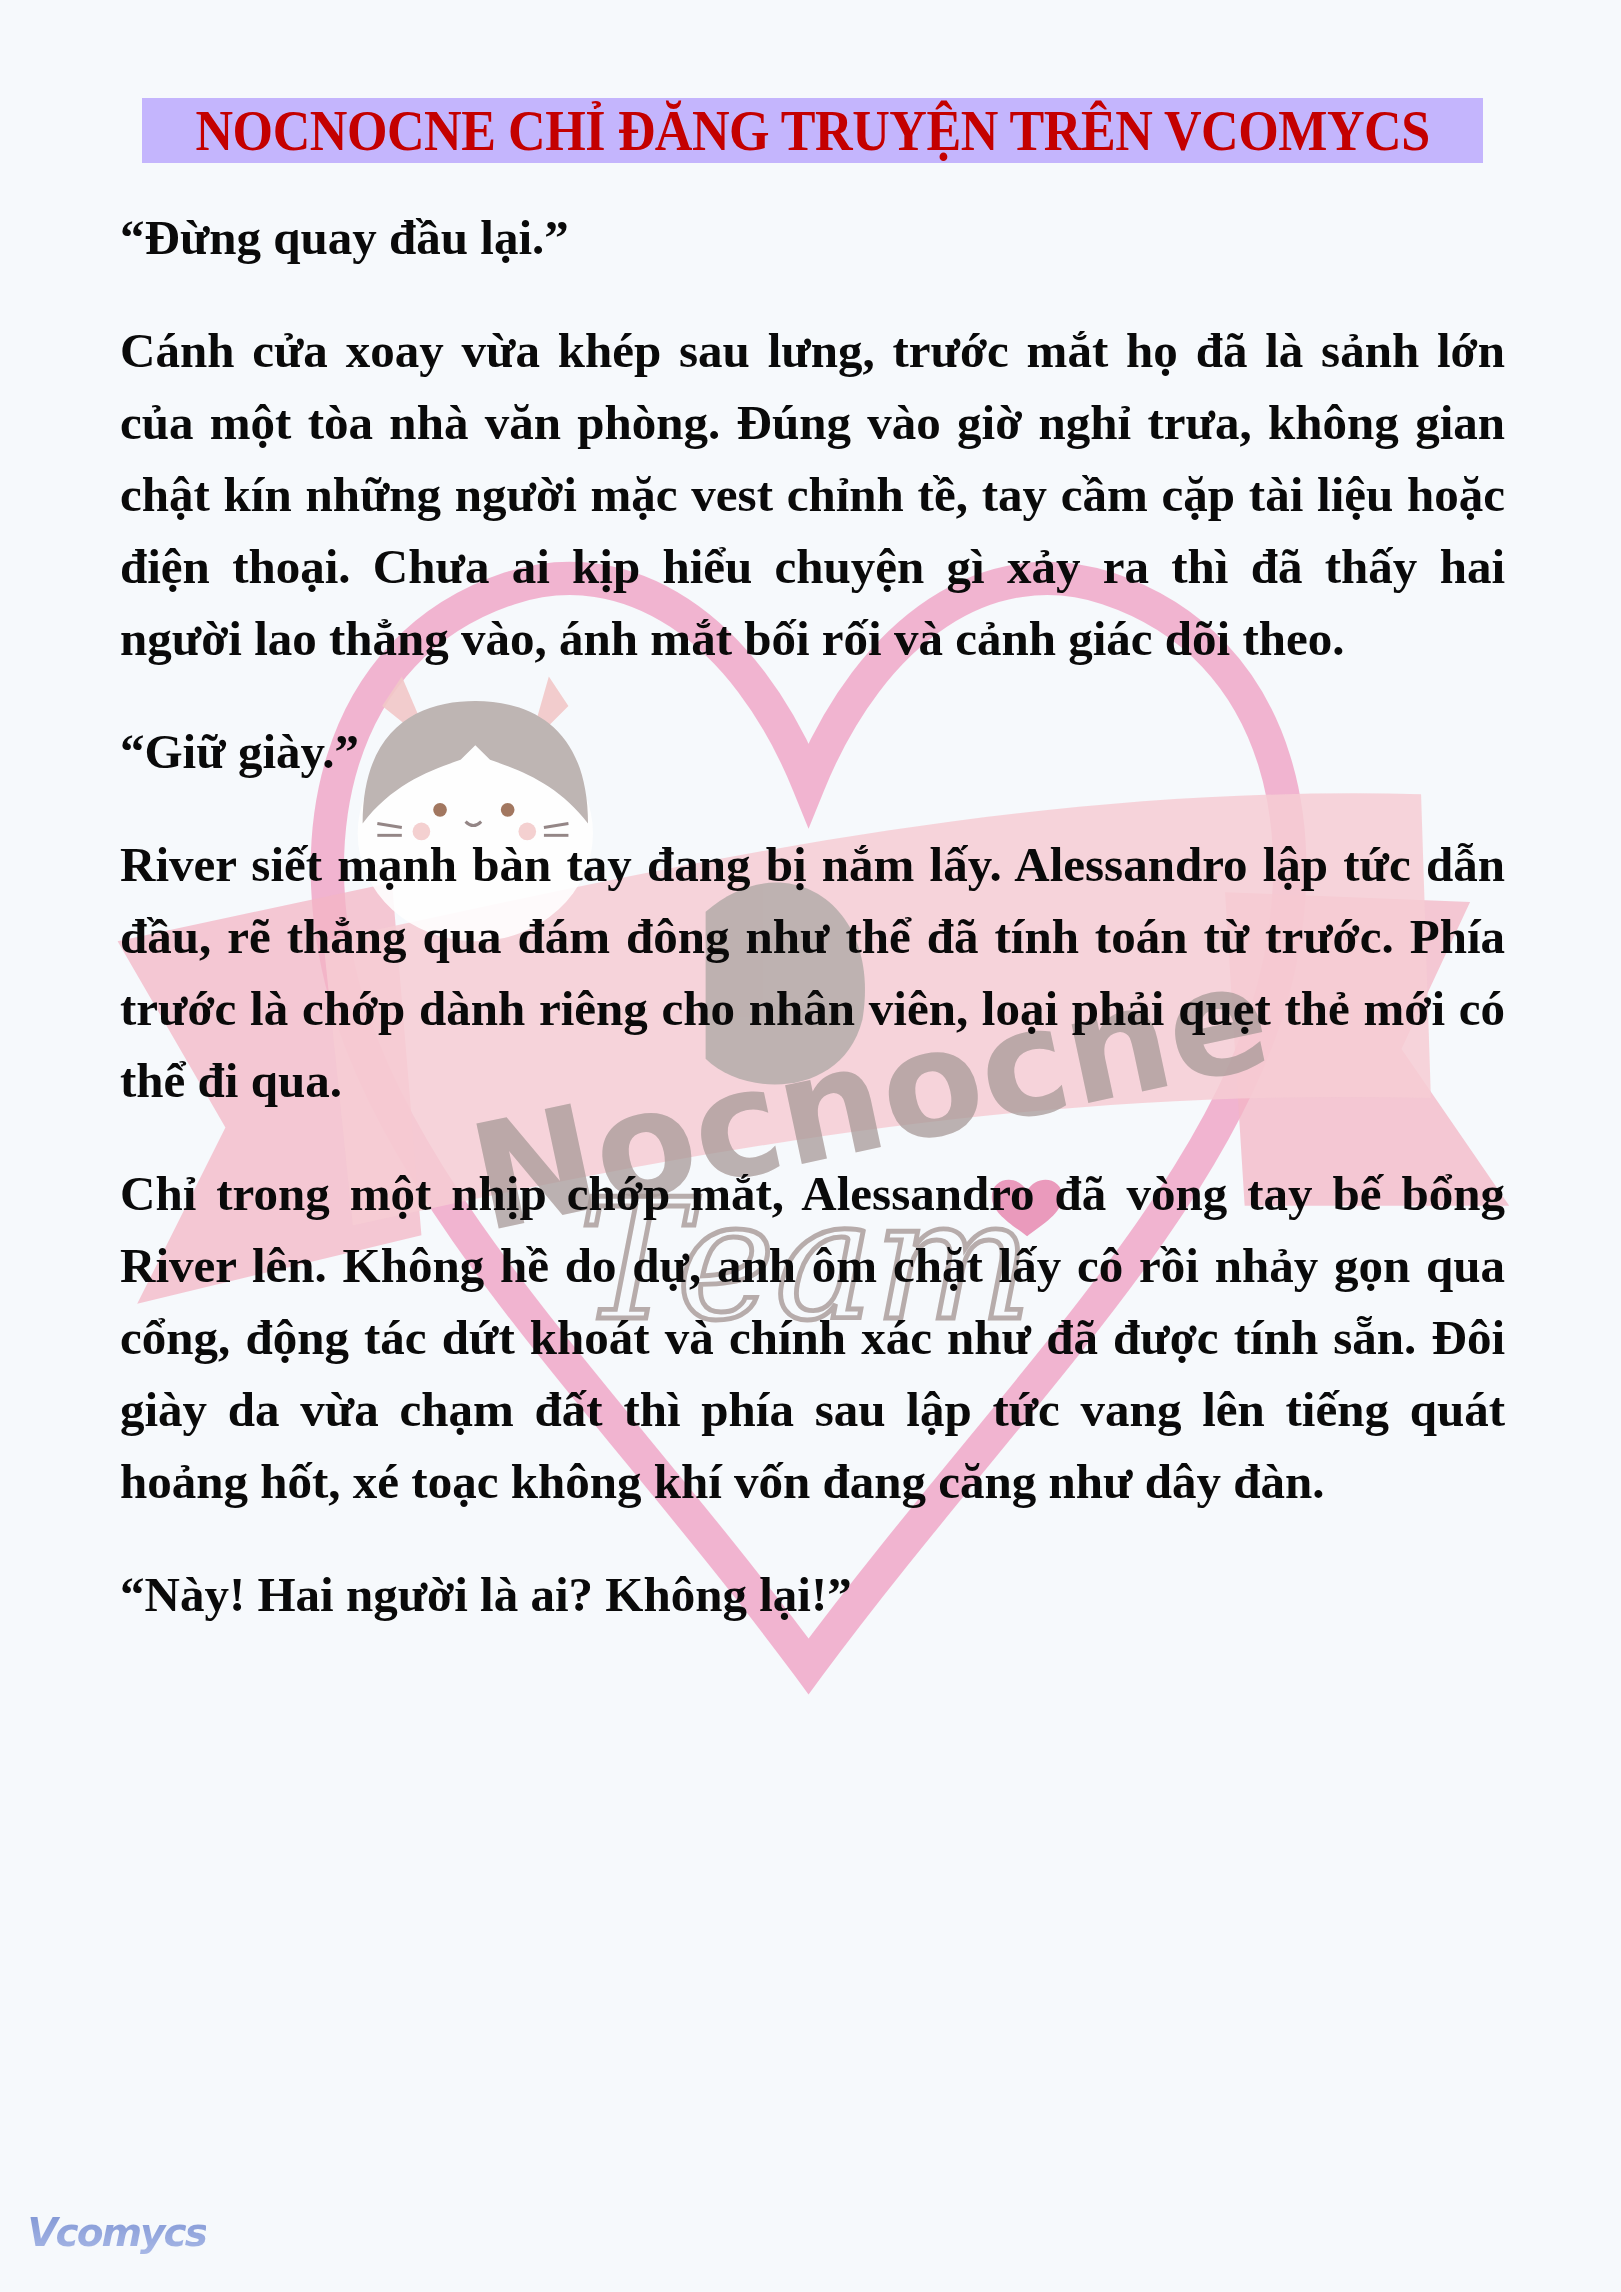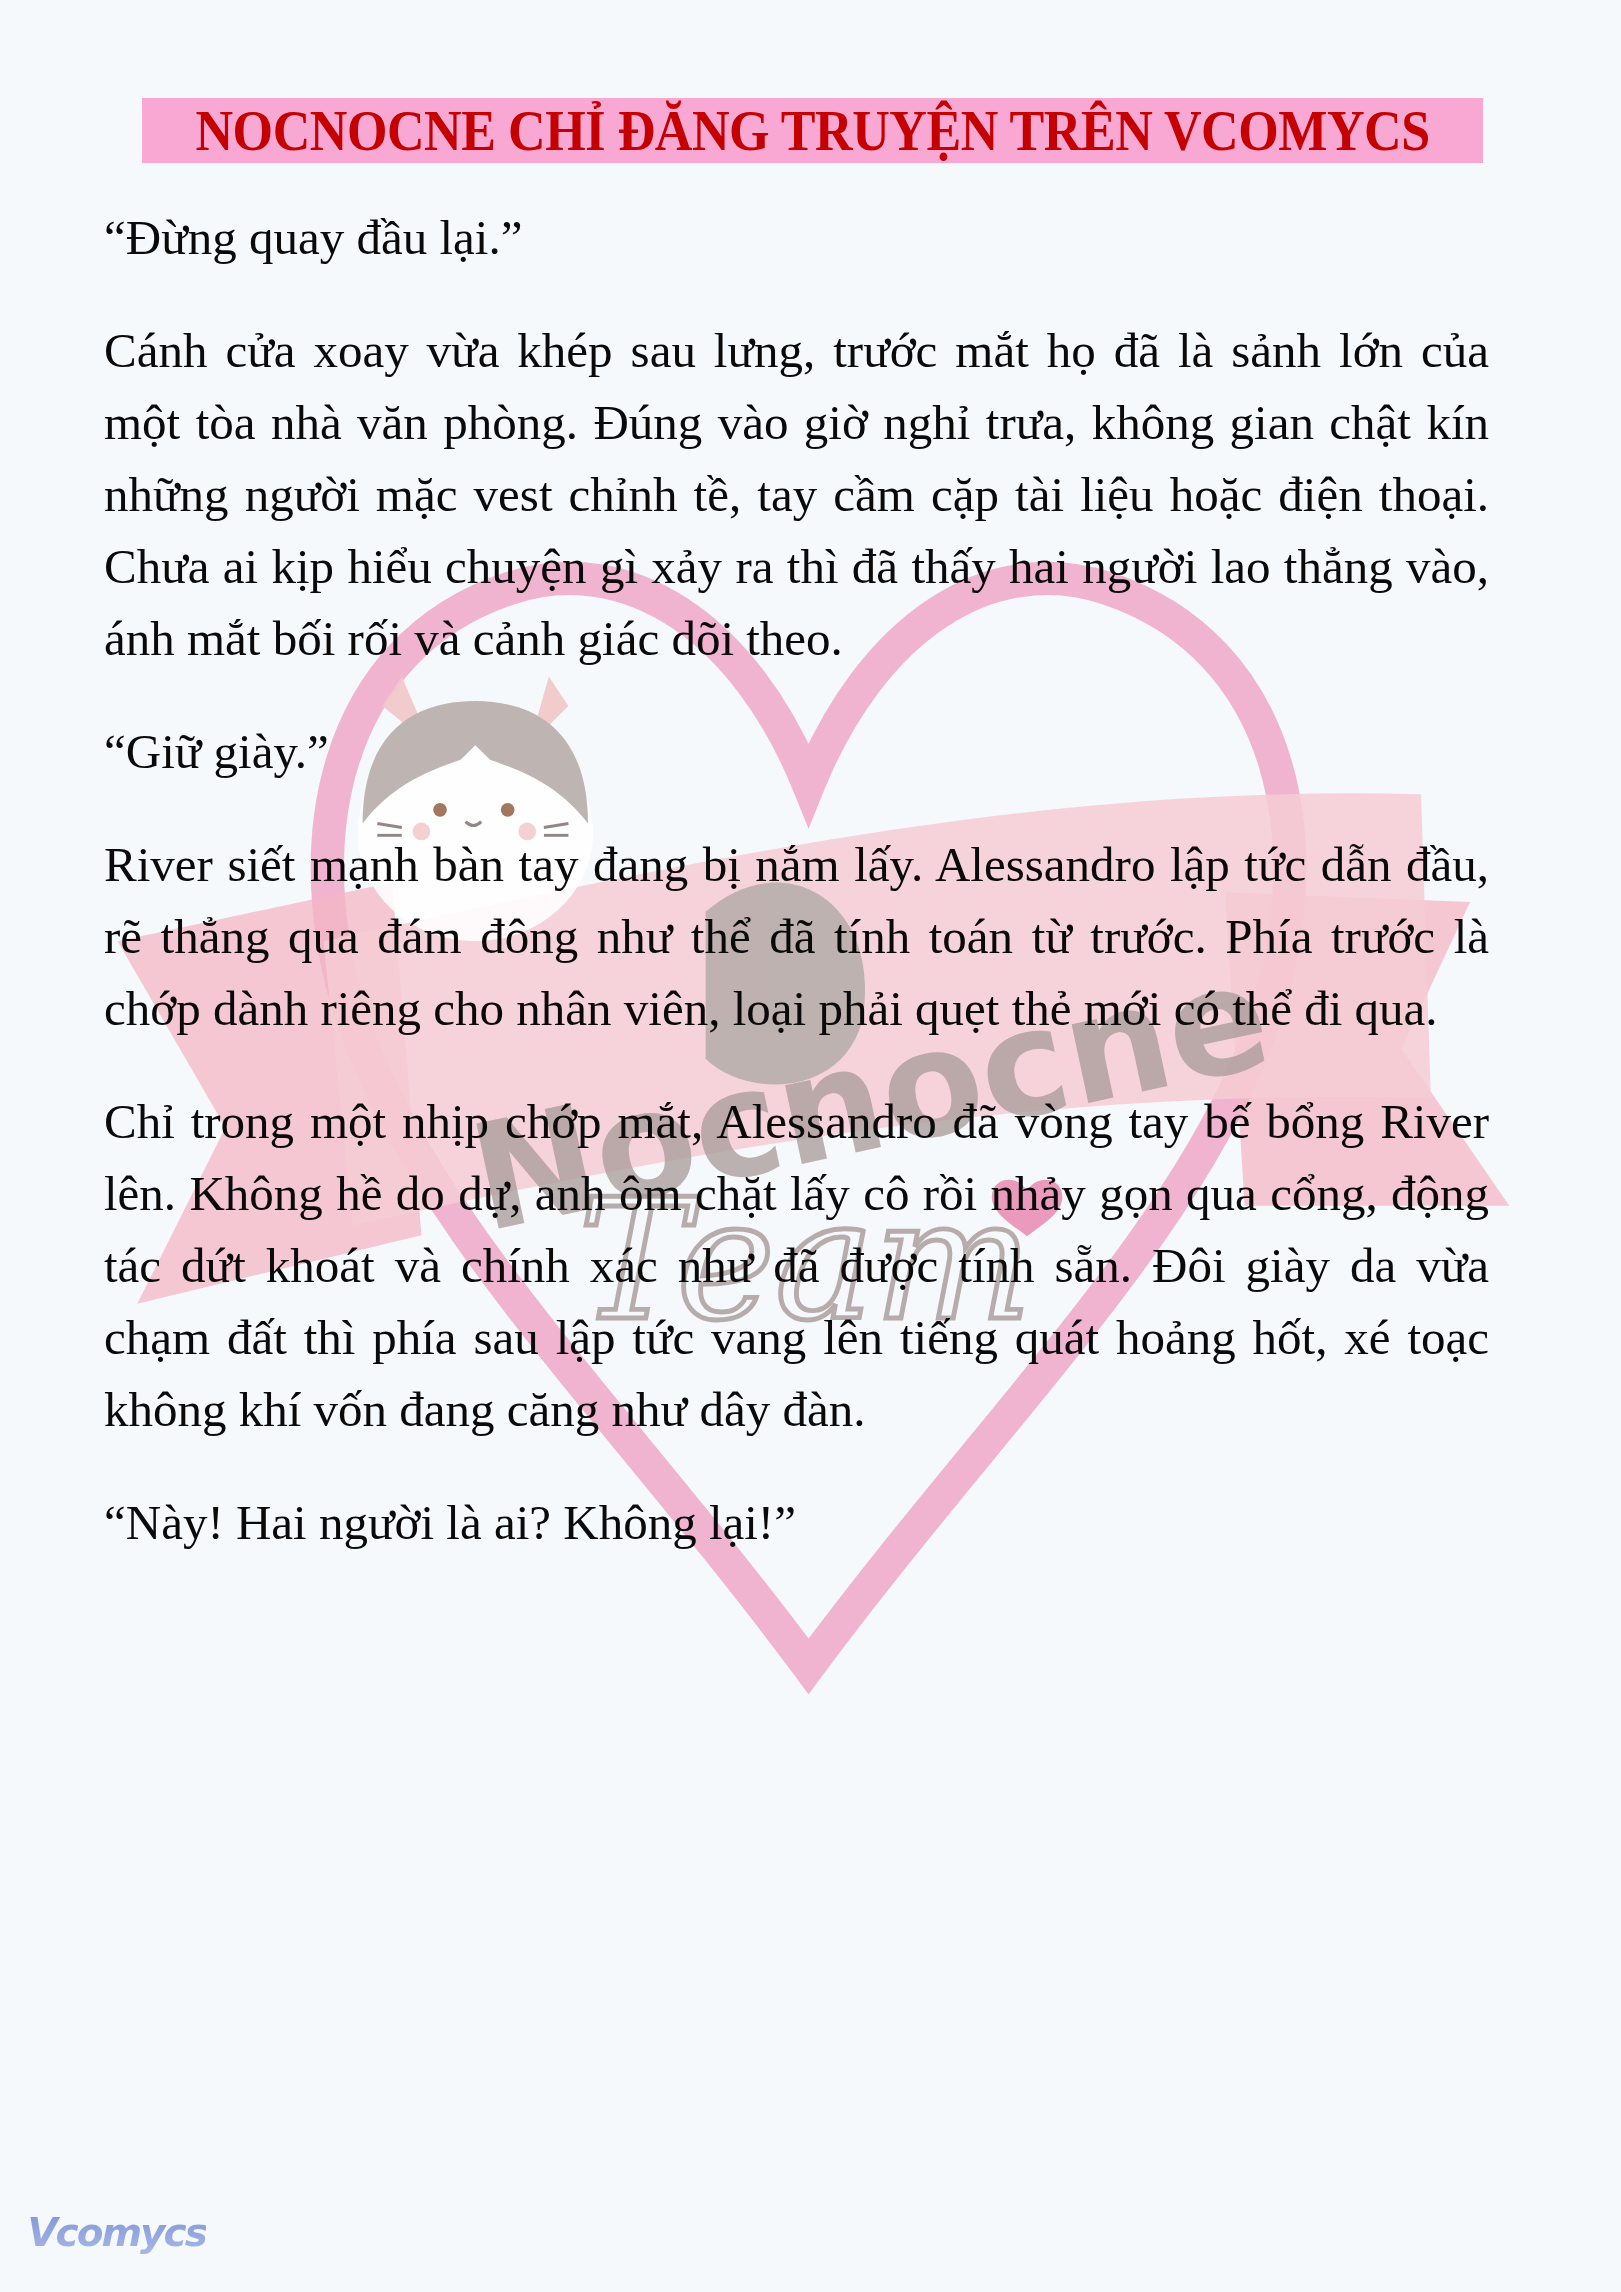--- a/index.html
+++ b/index.html
@@ -22,46 +22,47 @@
       height: 2293px;
       pointer-events: none;
       z-index: 0;
     }
     .title-banner {
       position: absolute;
       left: 142px;
       top: 98px;
       width: 1341px;
       height: 65px;
-      background: #f9a8d4;
+      background: #c4b5fd;
       z-index: 2;
       display: flex;
       align-items: center;
       justify-content: center;
     }
     .title-text {
       font-family: "Liberation Serif", "DejaVu Serif", serif;
       font-weight: bold;
       font-size: 56px;
       color: #c40000;
       letter-spacing: -0.5px;
       white-space: nowrap;
       transform: scaleX(0.93);
       transform-origin: center;
       line-height: 1;
     }
     .content {
       position: absolute;
-      left: 104px;
+      left: 120px;
       top: 202px;
       width: 1385px;
       z-index: 2;
       color: #0a0a0a;
       font-size: 49px;
       line-height: 72px;
+      font-weight: bold;
     }
     .para {
       margin: 0 0 41px 0;
       text-align: justify;
       text-align-last: left;
     }
     .logo {
       position: absolute;
       left: 27.4px;
       top: 2210px;

